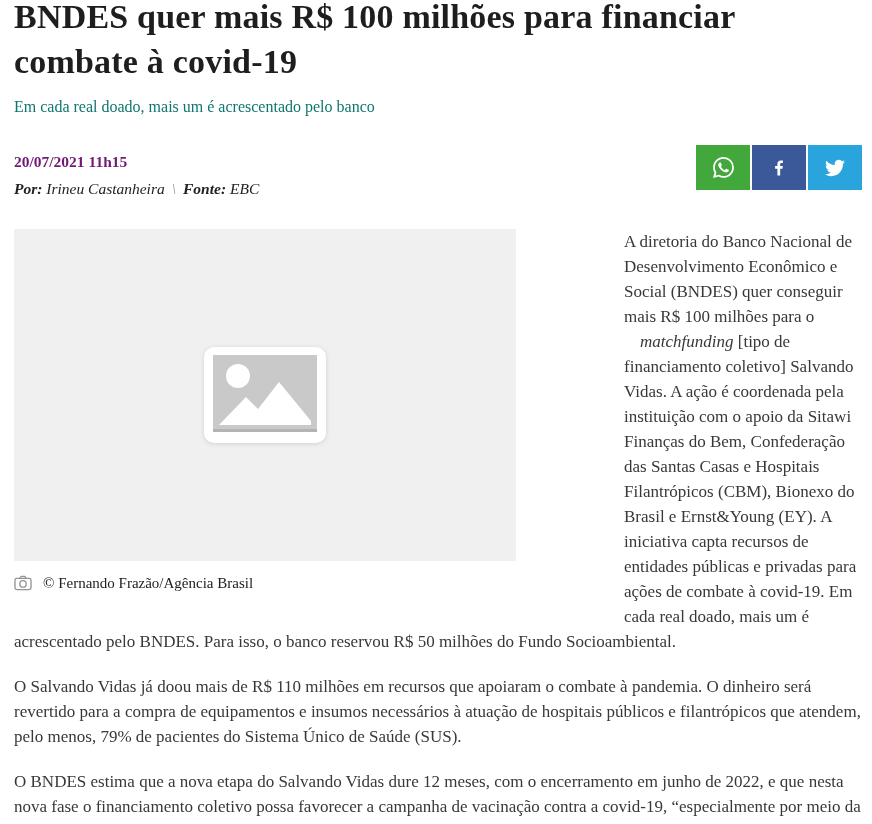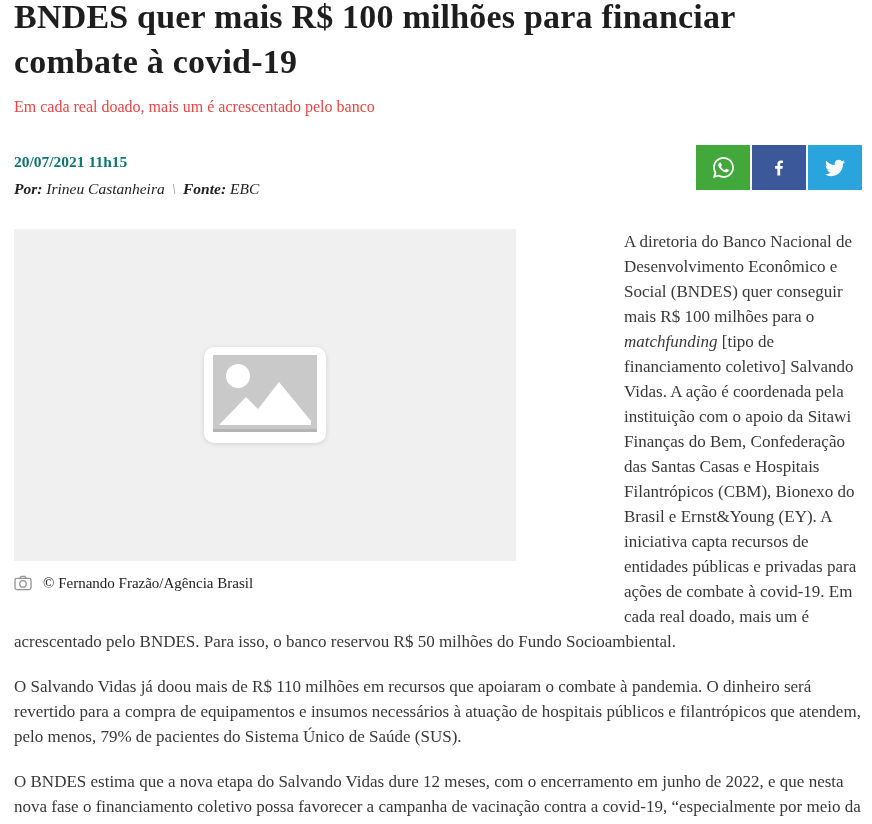--- a/index.html
+++ b/index.html
@@ -19,37 +19,37 @@
     font-size: 34px;
     line-height: 45px;
     font-weight: bold;
     color: #1e1e1e;
     letter-spacing: 0.2px;
   }
   .subtitle {
     margin: 12px 0 0 0;
     font-size: 16px;
     line-height: 21px;
-    color: #ef4444;
+    color: #0f766e;
   }
 
   
   .meta-row {
     margin-top: 28px;
     display: flex;
     justify-content: space-between;
     align-items: flex-start;
   }
   .meta-left { }
   .date {
     margin-top: 6px;
     font-weight: bold;
     font-size: 15.5px;
     line-height: 21px;
-    color: #0f766e;
+    color: #701a75;
   }
   .byline {
     margin-top: 6px;
     font-size: 15.5px;
     line-height: 21px;
     color: #222222;
     font-style: italic;
   }
   .byline .lbl { font-weight: bold; }
   .byline .sep { color: #9a9a9a; padding: 0 7px; }
@@ -64,21 +64,21 @@
   .share-btn svg { display: block; }
 
   
   .article-body {
     margin-top: 30px;
     font-size: 17px;
     line-height: 25px;
     color: #383838;
   }
   .article-body p { margin: 0 0 20px 0; }
-  .article-body em { font-style: italic; }
+  .article-body em { font-style: italic; margin-left: 16px; }
 
   figure.photo {
     float: left;
     width: 598px;
     margin: 0 12px 26px 0;
     padding: 0;
   }
   .photo-ph {
     width: 502px; height: 332px;
     background: #f0f0f1;

